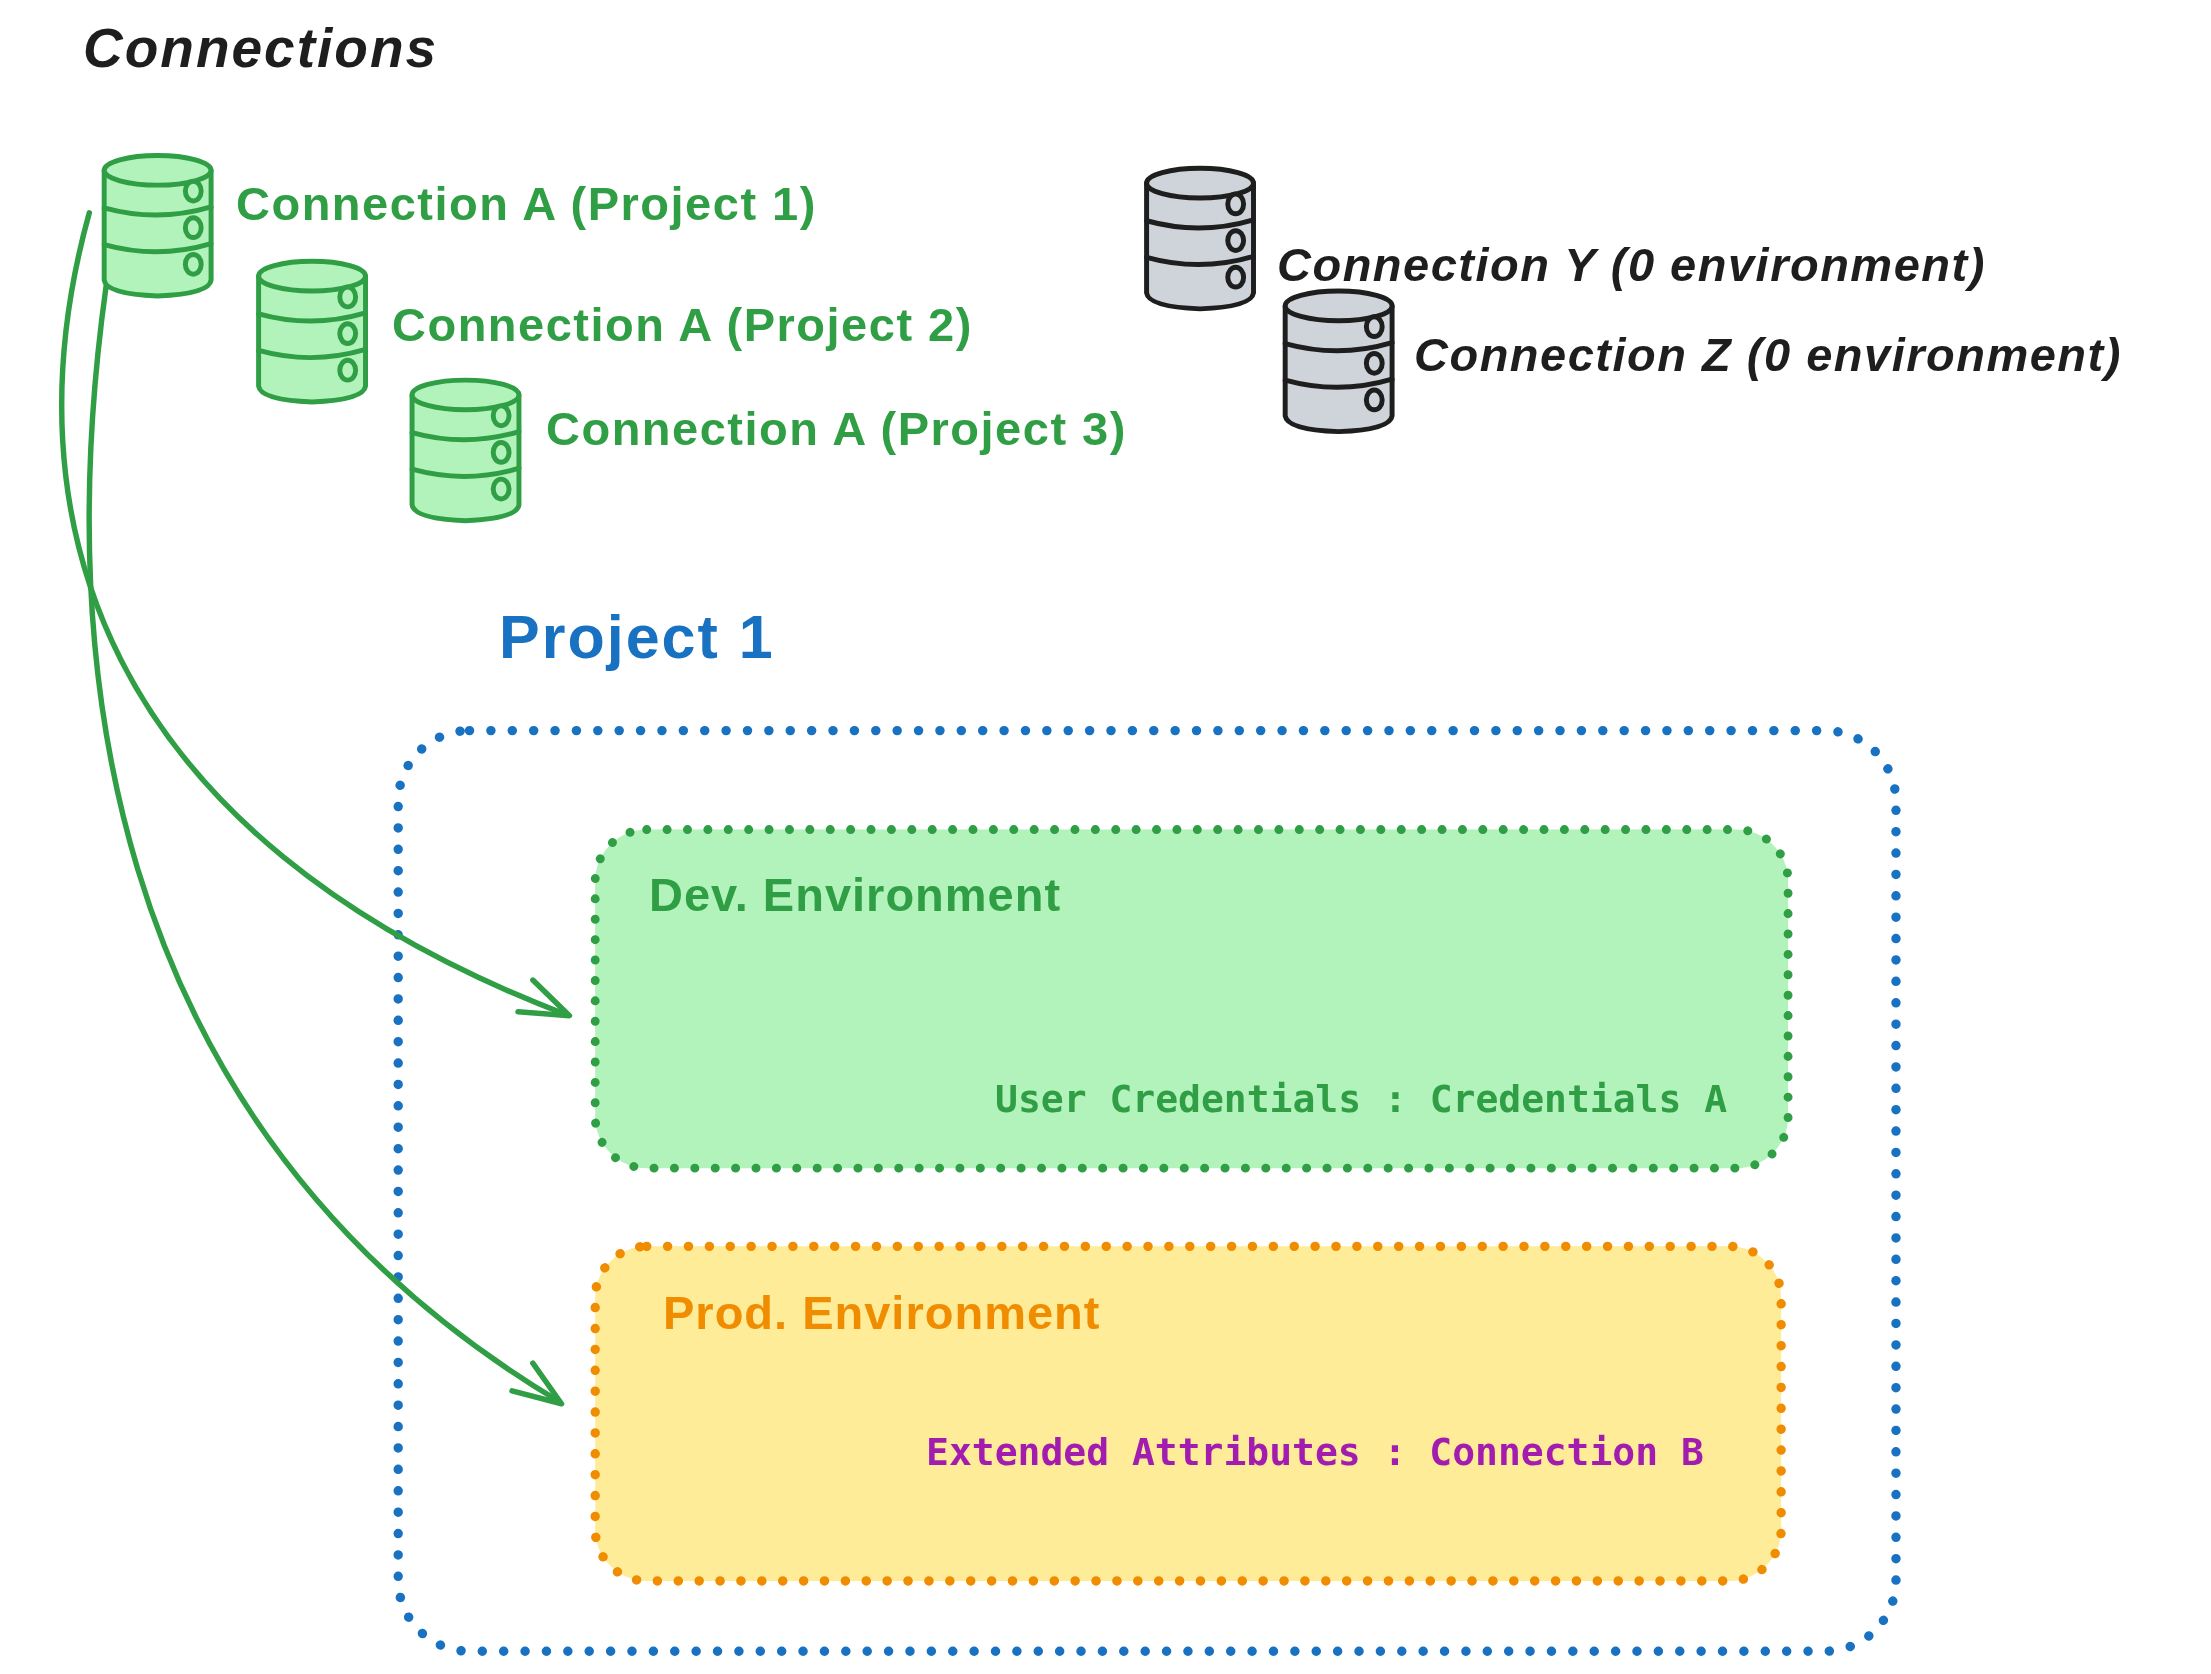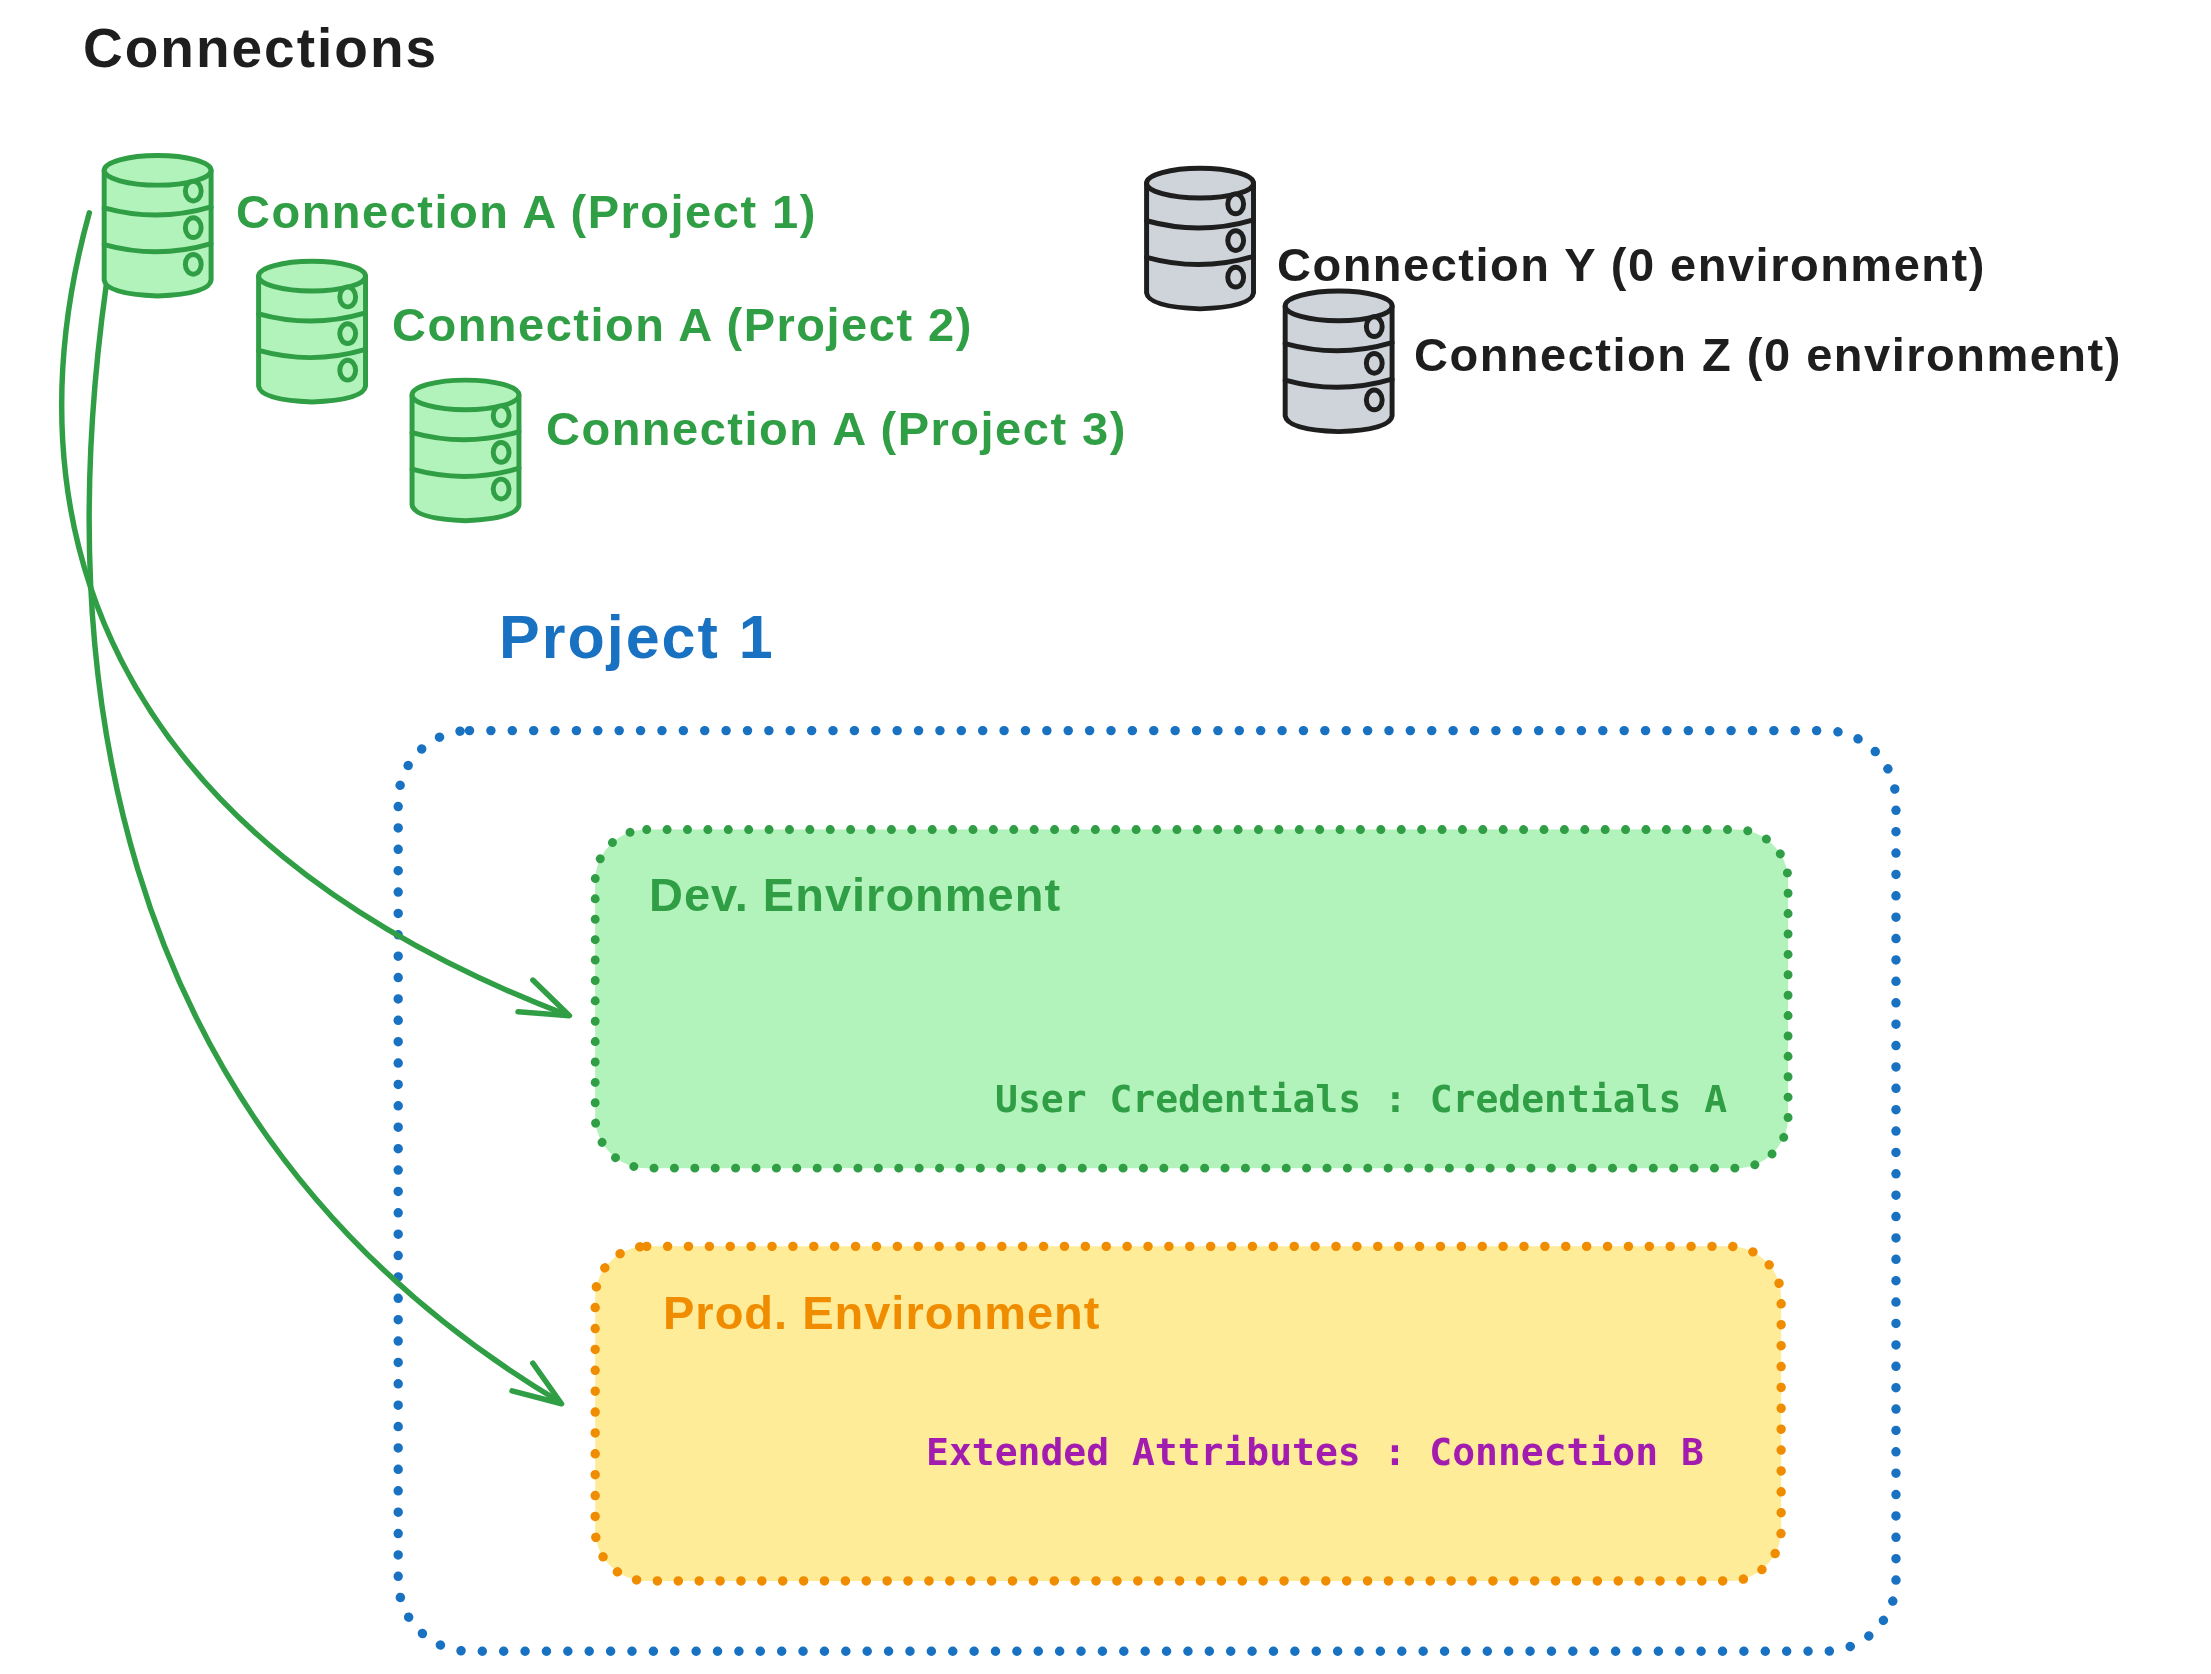--- a/index.html
+++ b/index.html
@@ -7,21 +7,21 @@
     position:relative;
     width:2212px;height:1674px;
     background:#ffffff;
     overflow:hidden;
     font-family:"Liberation Sans", sans-serif;
   }
   .layer{position:absolute;left:0;top:0;}
   .t{position:absolute;white-space:nowrap;}
   .hand{font-family:"Liberation Sans", sans-serif;font-weight:700;}
   .mono{font-family:"DejaVu Sans Mono", monospace;font-weight:700;}
-  .ink{color:#1e1e1e;}
+  .ink{color:#1e1e1e;font-style:italic;}
   .green{color:#2f9e44;}
   .blue{color:#1971c2;}
   .orange{color:#f08c00;}
   .red{color:#a21caf;}
   .cyl-green{--cf:#b2f2bb;--cs:#2f9e44;}
   .cyl-gray{--cf:#ced4da;--cs:#1e1e1e;}
   .diagram-title{font-size:55px;letter-spacing:2px;}
   .conn-label{font-size:47px;letter-spacing:1.5px;}
   .project-title{font-size:61px;letter-spacing:2px;margin-left:20px;}
   .env-title{font-size:47px;letter-spacing:1px;}
@@ -64,21 +64,21 @@
     <use href="#cyl" x="99" y="153" class="cyl-green"></use>
     <use href="#cyl" x="255" y="260" class="cyl-green"></use>
     <use href="#cyl" x="410" y="380" class="cyl-green"></use>
 
     <use href="#cyl" x="1152" y="166" class="cyl-gray"></use>
     <use href="#cyl" x="1292" y="290" class="cyl-gray"></use>
   </svg>
 
   <div class="t hand ink diagram-title" style="left:83px;top:16px;">Connections</div>
 
-  <div class="t hand green conn-label" style="left:236px;top:184px;">Connection A (Project 1)</div>
+  <div class="t hand green conn-label" style="left:236px;top:176px;">Connection A (Project 1)</div>
   <div class="t hand green conn-label" style="left:392px;top:297px;">Connection A (Project 2)</div>
   <div class="t hand green conn-label" style="left:546px;top:401px;">Connection A (Project 3)</div>
 
   <div class="t hand ink conn-label" style="left:1277px;top:201px;margin-top:36px;">Connection Y (0 environment)</div>
   <div class="t hand ink conn-label" style="left:1414px;top:327px;">Connection Z (0 environment)</div>
 
   <div class="t hand blue project-title" style="left:479px;top:602px;">Project 1</div>
 
   <div class="t hand green env-title" style="left:649px;top:867px;">Dev. Environment</div>
   <div class="t mono green code-line" style="left:995px;top:1077px;">User Credentials : Credentials A</div>

